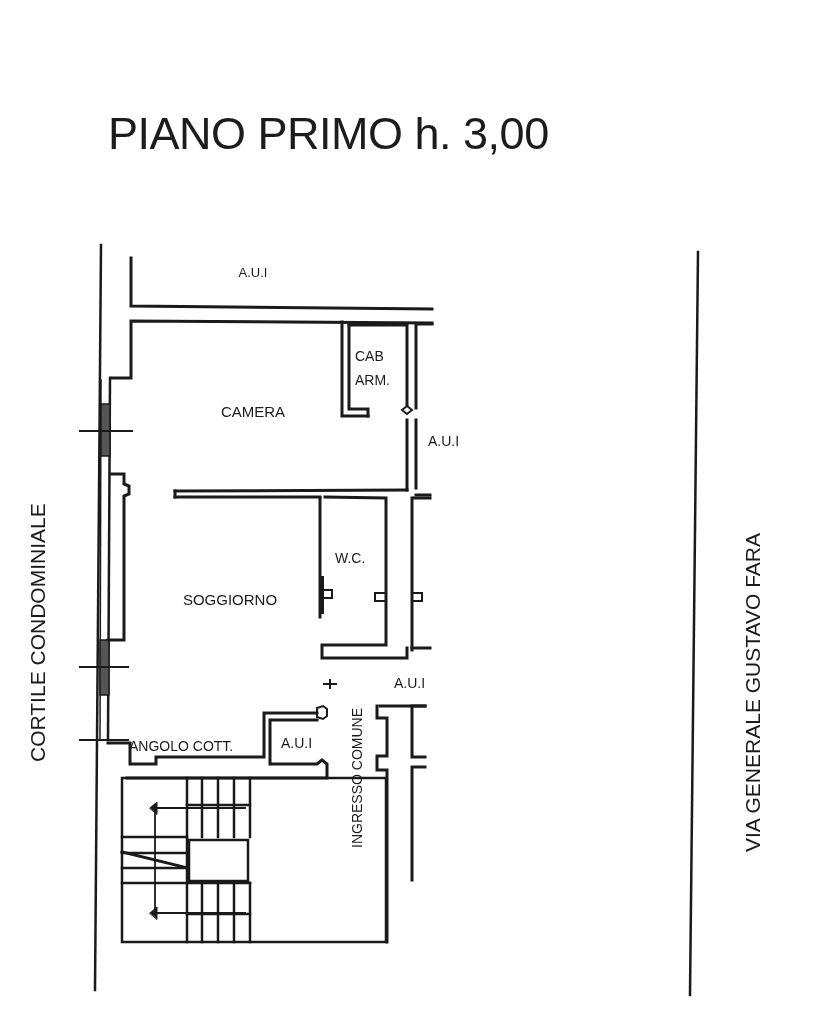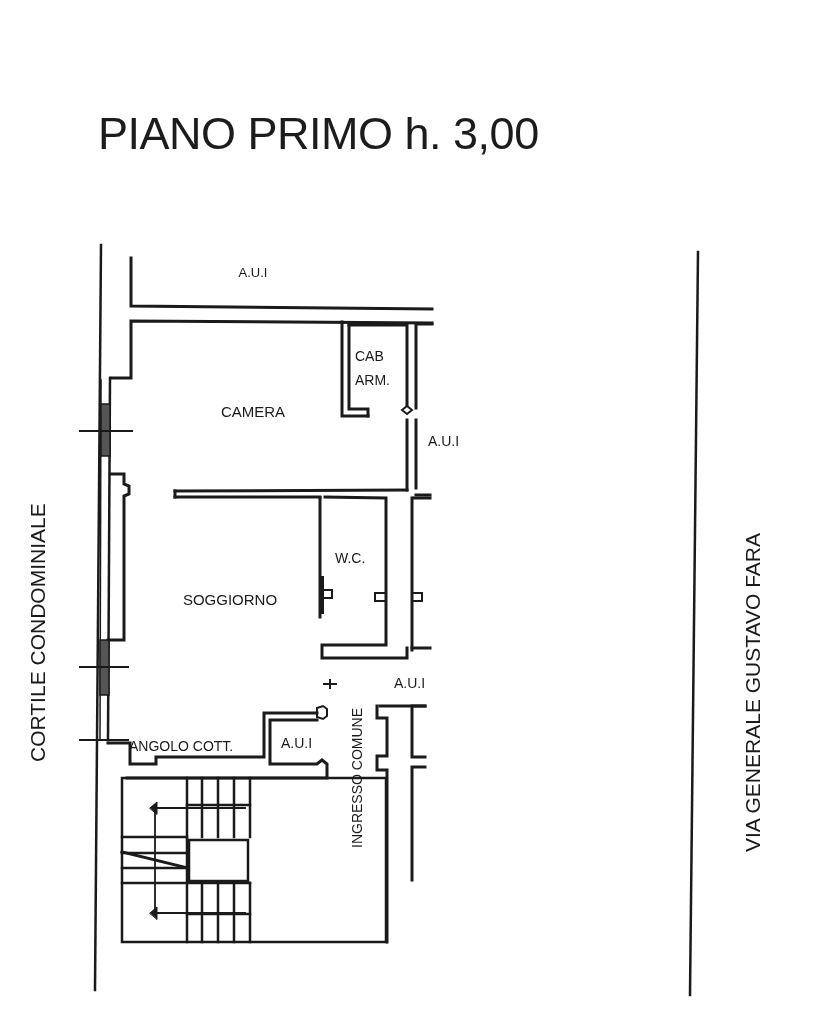--- a/index.html
+++ b/index.html
@@ -1,17 +1,17 @@
 <!DOCTYPE html>
 <html><head>
   <meta charset="utf-8">
   <style>
     html, body { margin: 0; padding: 0; background: #ffffff; }
     body { width: 831px; height: 1024px; position: relative; overflow: hidden; font-family: "Liberation Sans", sans-serif; color: #1a1a1a; }
-    .title { position: absolute; left: 98px; top: 108px; font-size: 45px; letter-spacing: -0.5px; white-space: nowrap; color: #1c1c1c; }
+    .title { position: absolute; left: 108px; top: 108px; font-size: 45px; letter-spacing: -0.5px; white-space: nowrap; color: #1c1c1c; }
     svg.plan { position: absolute; left: 0; top: 0; }
     .lbl { font-family: "Liberation Sans", sans-serif; fill: #1a1a1a; }
   </style>
 </head>
 <body>
 
 <div class="title">PIANO PRIMO h. 3,00</div>
 
 <svg class="plan" width="831" height="1024" viewBox="0 0 831 1024" stroke="#1a1a1a" stroke-width="3" fill="none" stroke-linecap="square">
 

